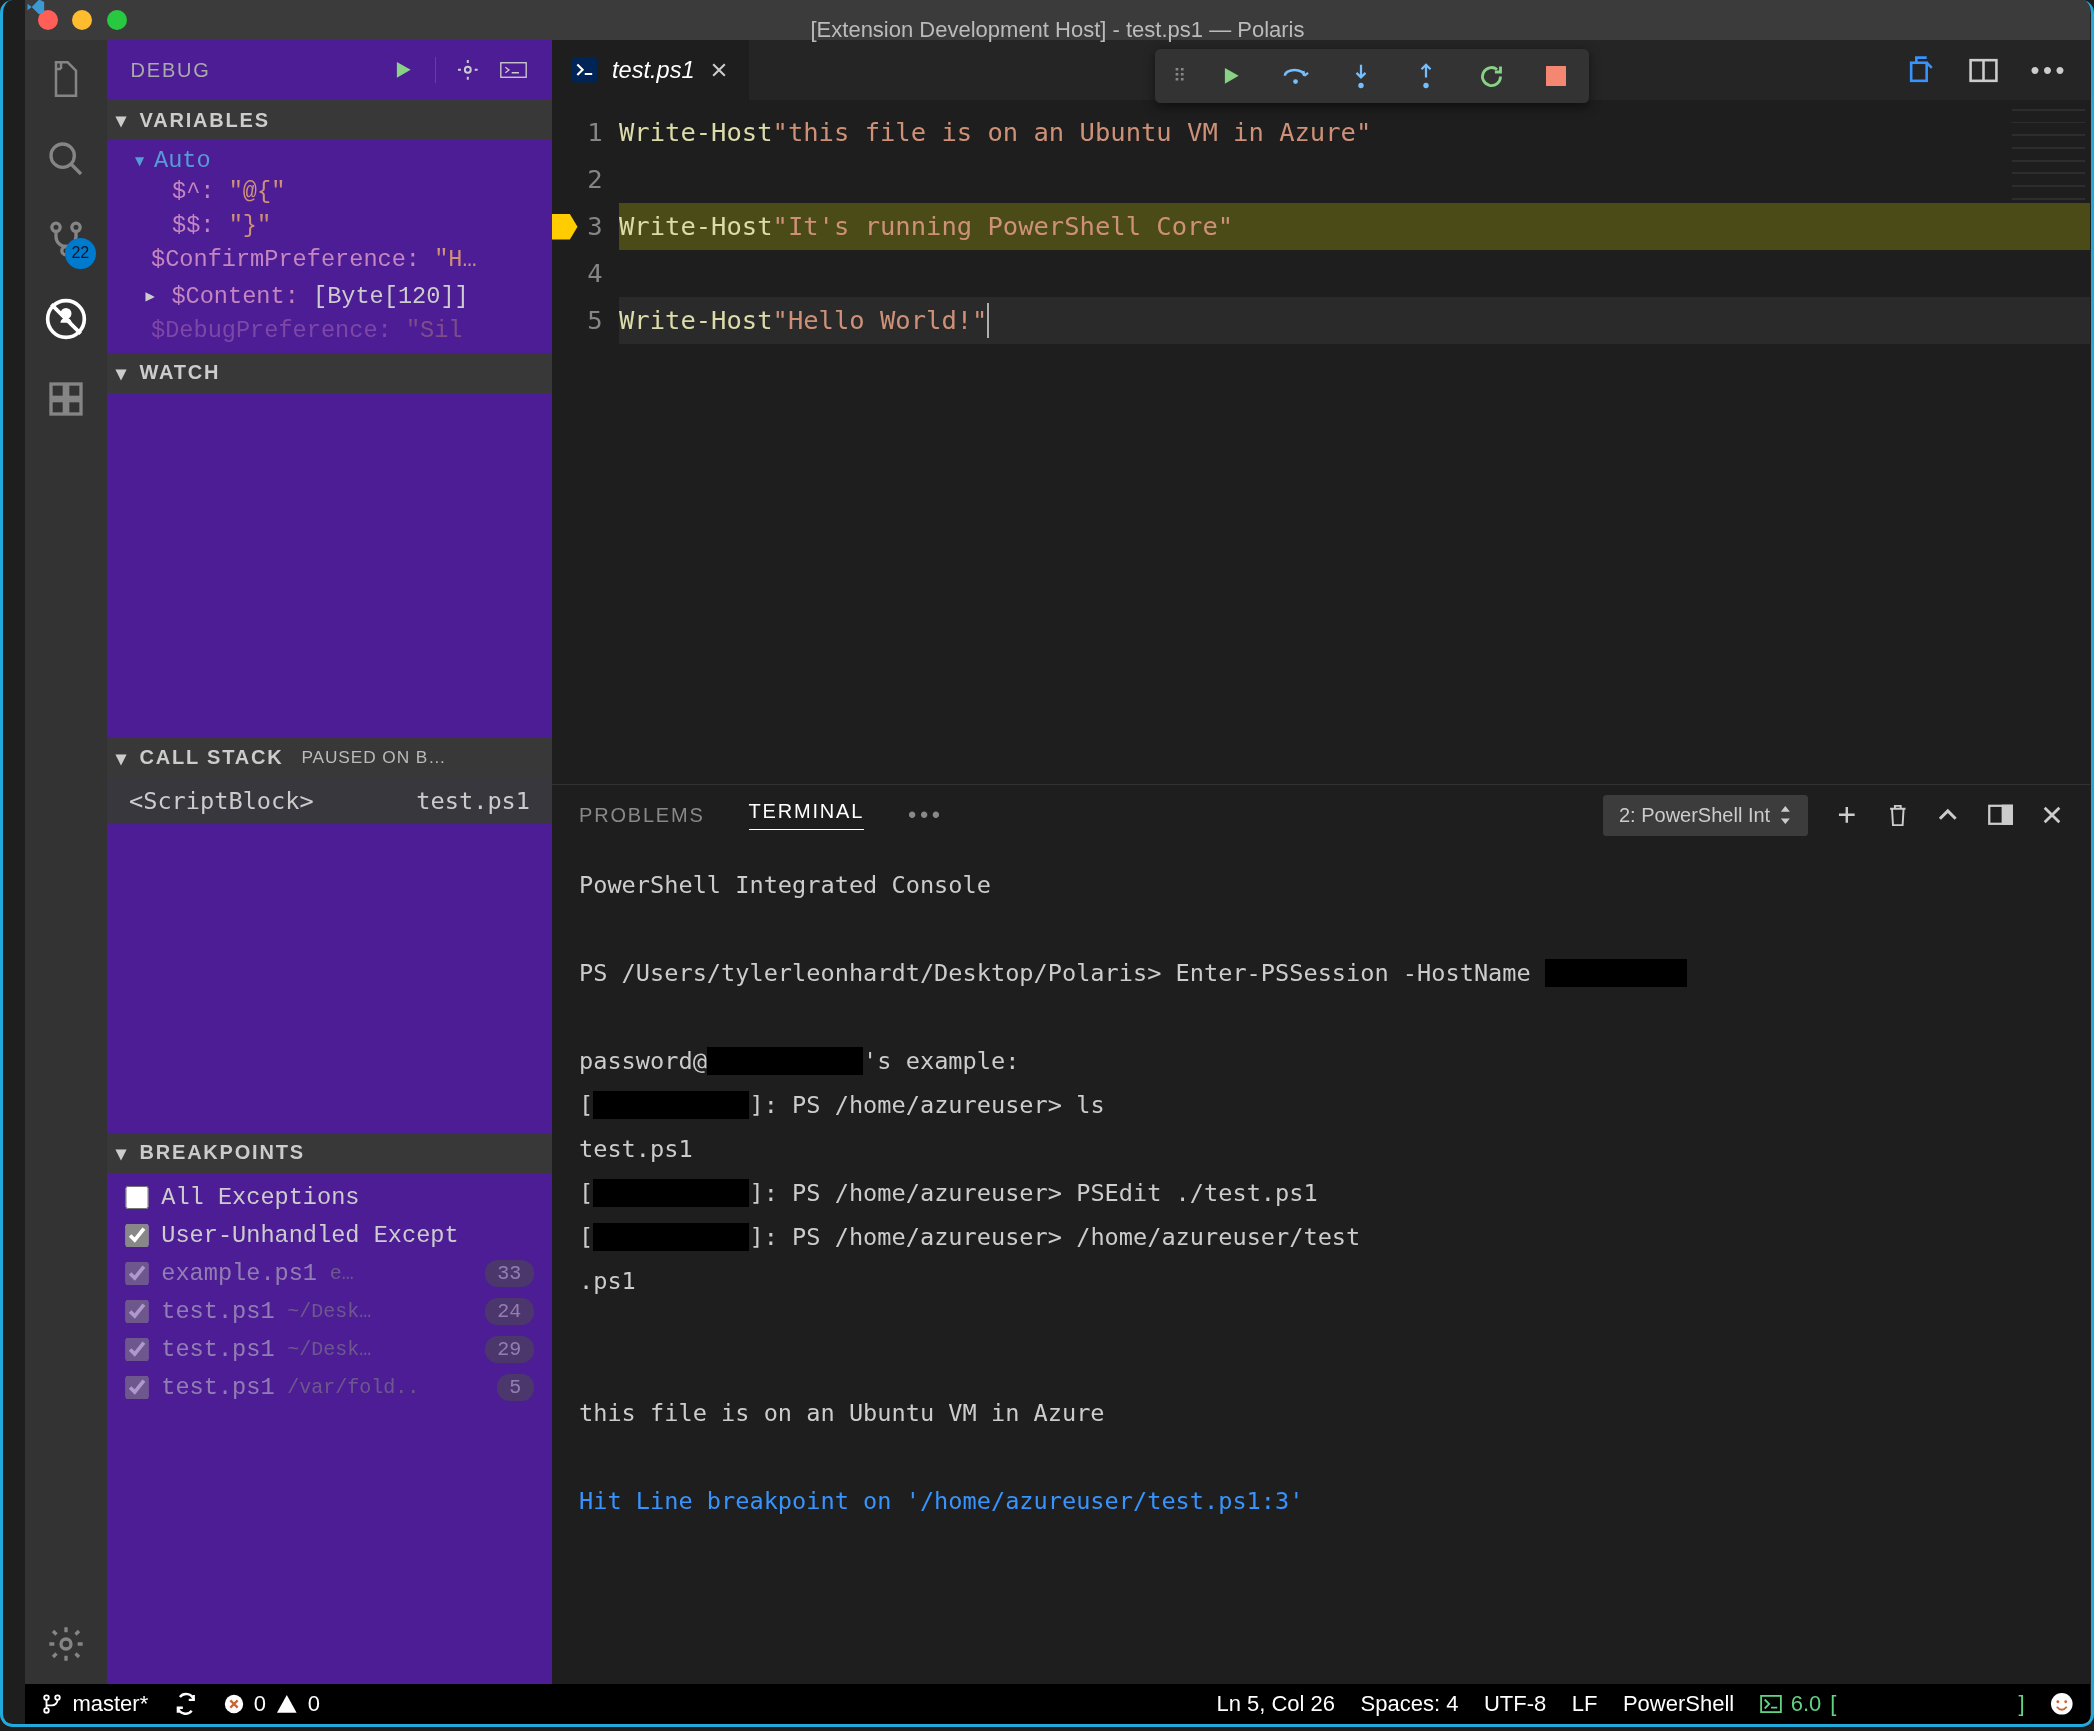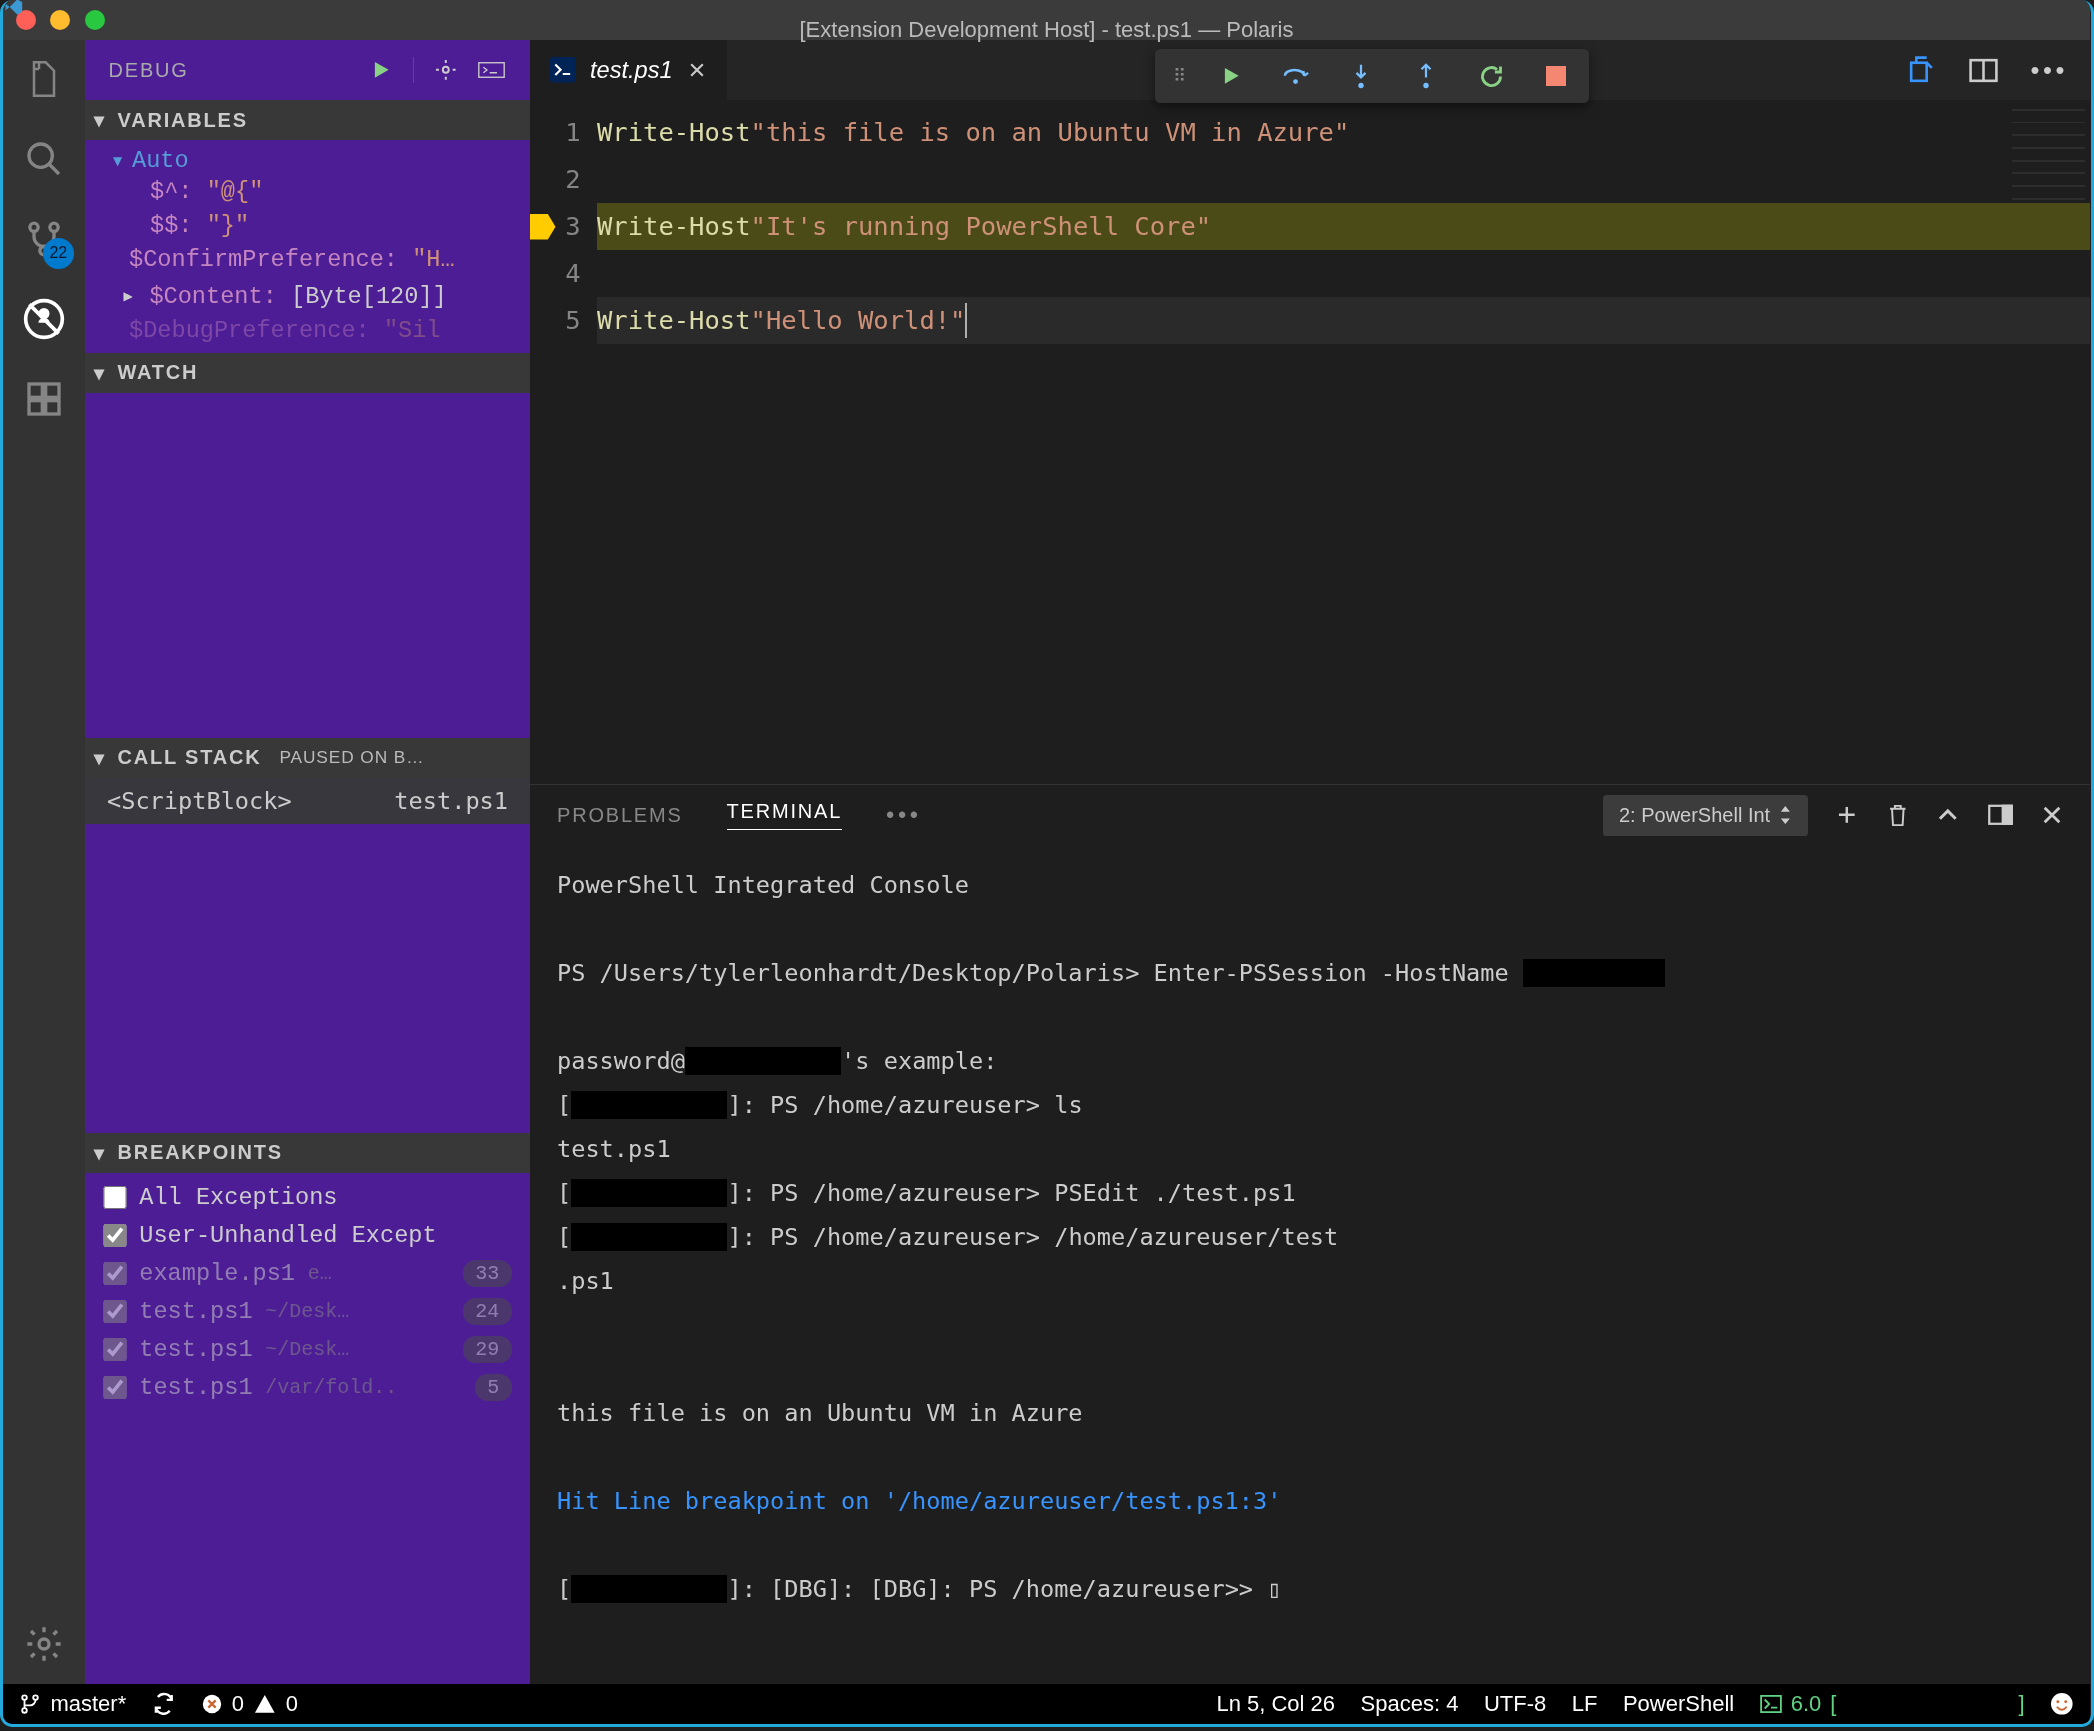--- a/index.html
+++ b/index.html
@@ -11,20 +11,21 @@
   overflow: hidden;
   border: 3.6px solid #22aadd;
   border-top: none;
   border-radius: 12.7px;
 }
 .window {
   width: 2087px;
   height: 1724px;
   display: flex;
   flex-direction: column;
+  padding-left: 22px;
 }
 
 .titlebar {
   height: 40px;
   background: #3b3b3b;
   display: flex;
   align-items: center;
   padding: 0 12.7px;
   position: relative;
 }
@@ -479,21 +480,20 @@
             <div>test.ps1</div>
             <div><span>[</span><span class="redact">XXXXXXXXXXX</span><span>]: PS /home/azureuser&gt; PSEdit ./test.ps1</span></div>
             <div><span>[</span><span class="redact">XXXXXXXXXXX</span><span>]: PS /home/azureuser&gt; /home/azureuser/test</span></div>
             <div>.ps1</div>
             <div>&nbsp;</div>
             <div>&nbsp;</div>
             <div>this file is on an Ubuntu VM in Azure</div>
             <div>&nbsp;</div>
             <div class="blue">Hit Line breakpoint on '/home/azureuser/test.ps1:3'</div>
             <div>&nbsp;</div>
-            <div><span>[</span><span class="redact">XXXXXXXXXXX</span><span>]: [DBG]: [DBG]: PS /home/azureuser&gt;&gt; </span><span>▯</span></div>
           </div>
       </div>
     </div>
   </div>
 
   <div class="statusbar">
     <span class="sb-item">
       <svg width="22" height="22" viewBox="0 0 24 24" fill="none" stroke="#fff" stroke-width="2">
           <circle cx="6" cy="5" r="2.5"></circle>
           <circle cx="18" cy="5" r="2.5"></circle>

